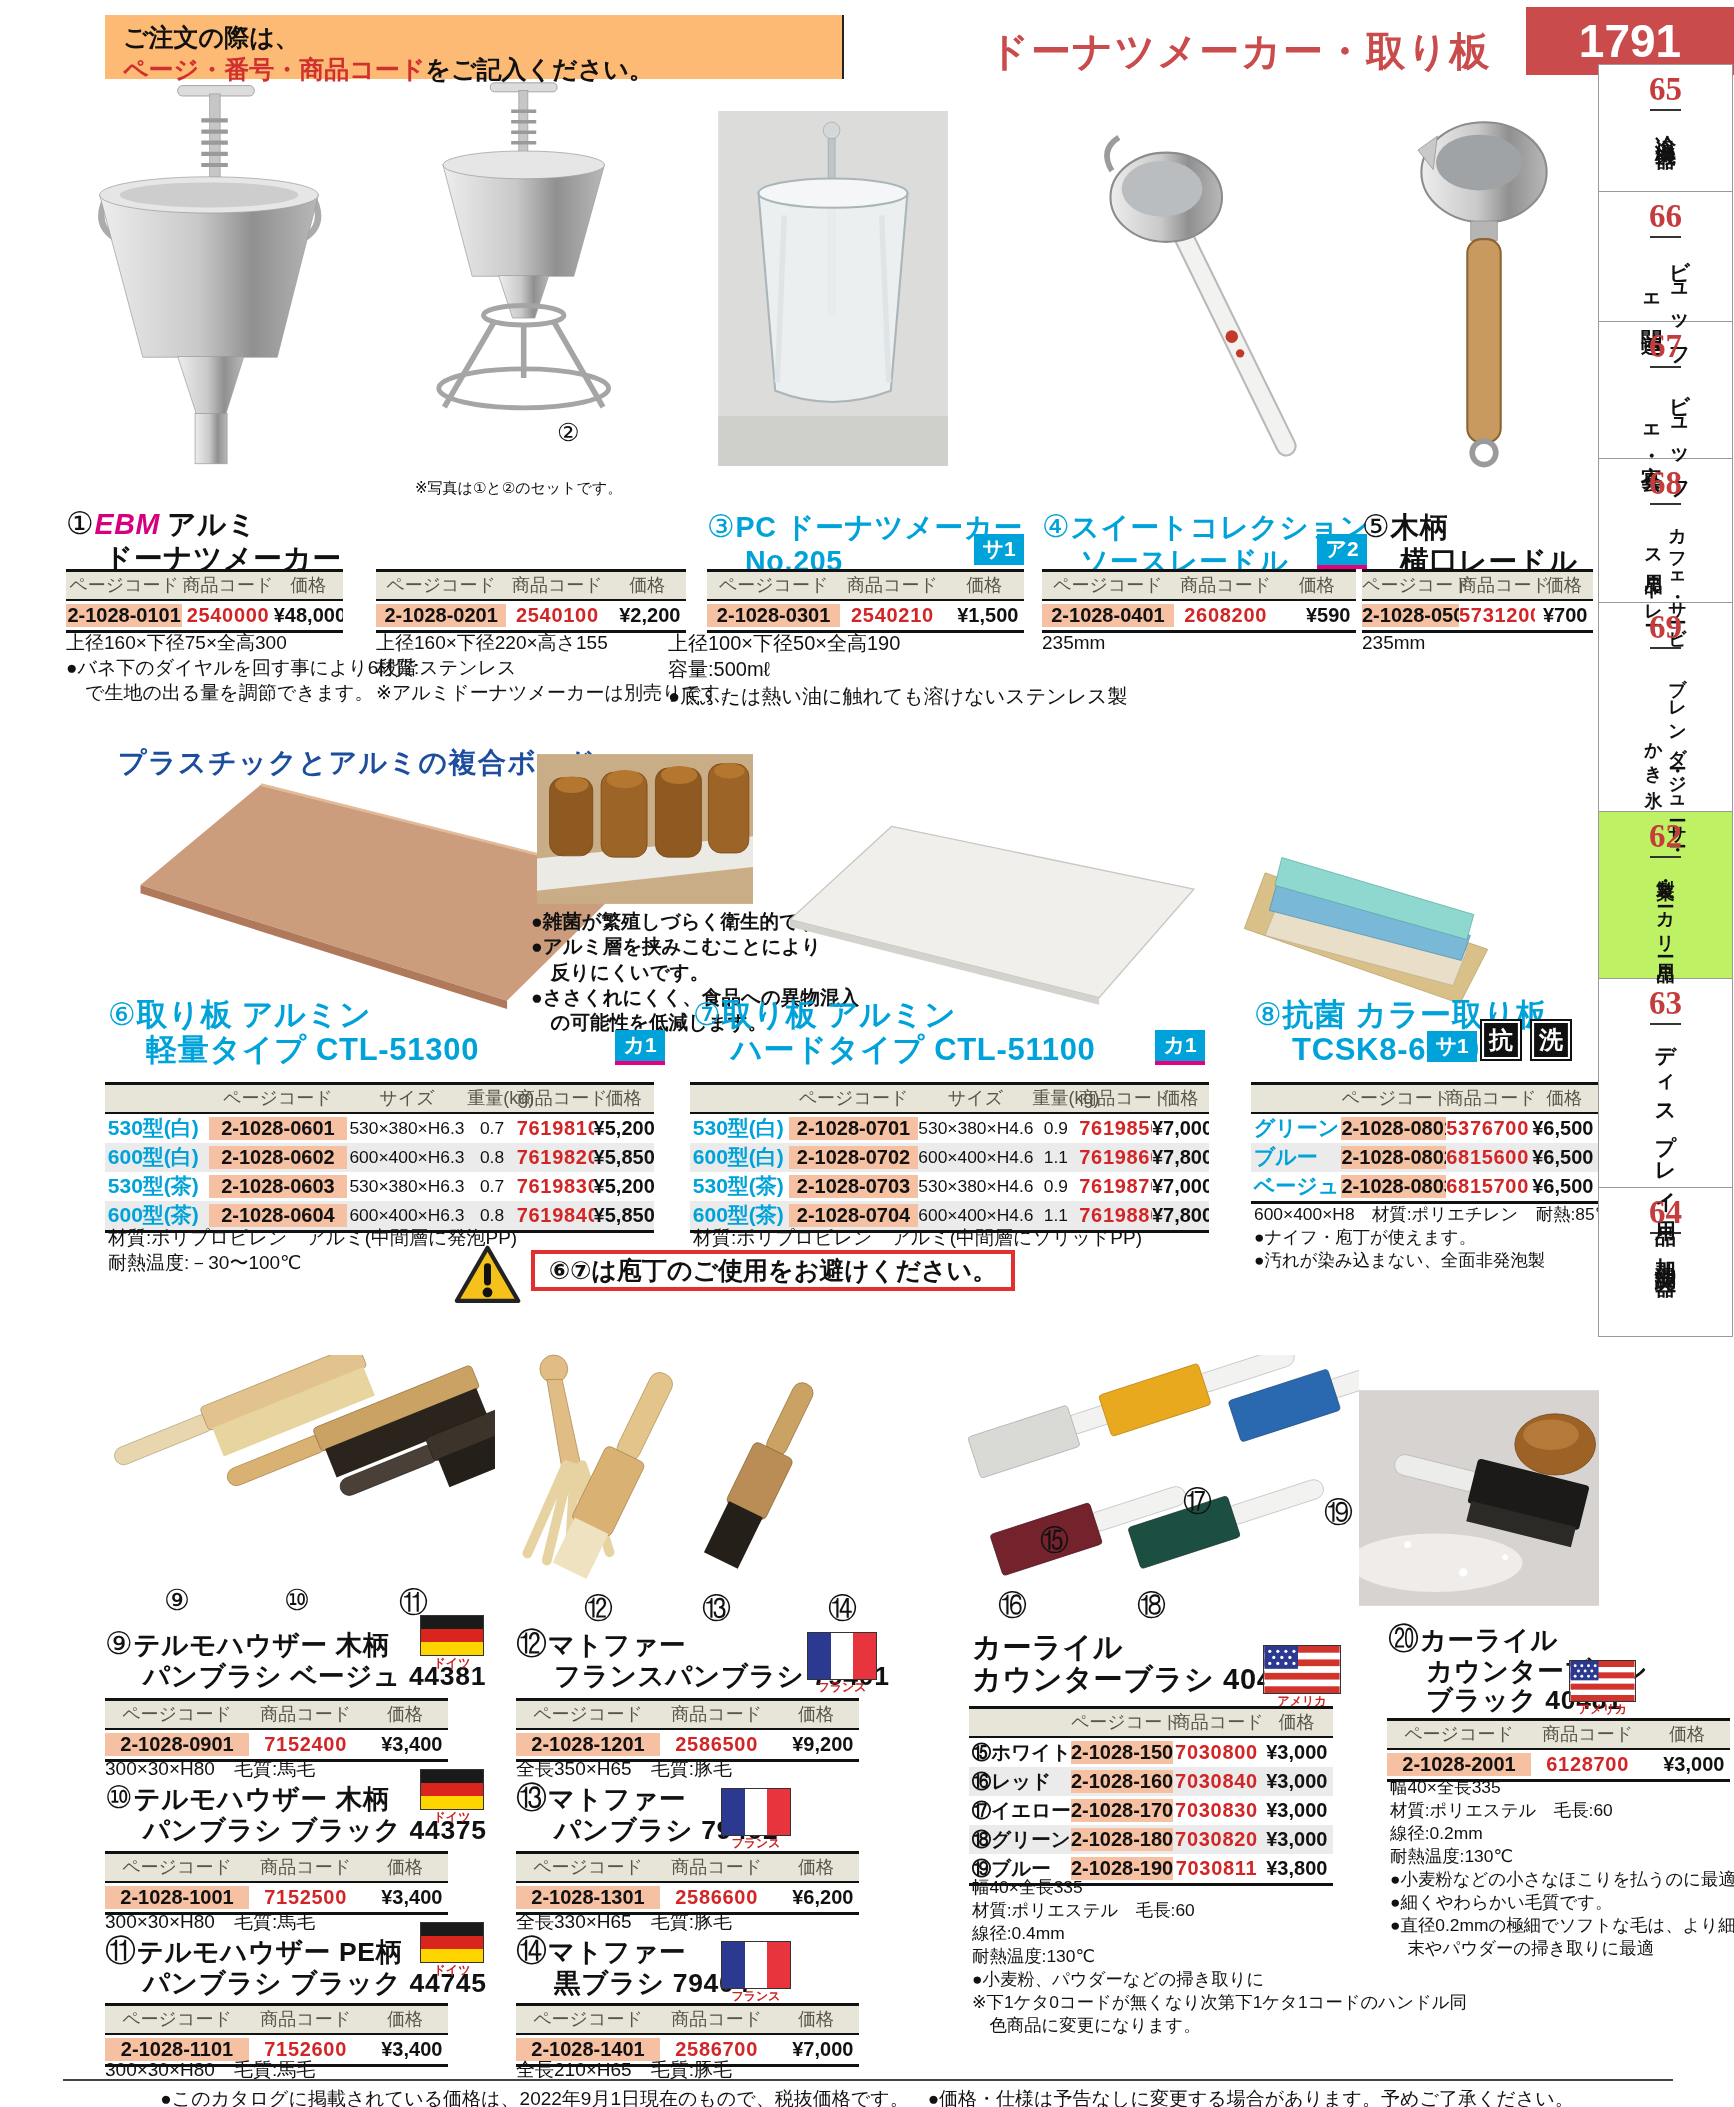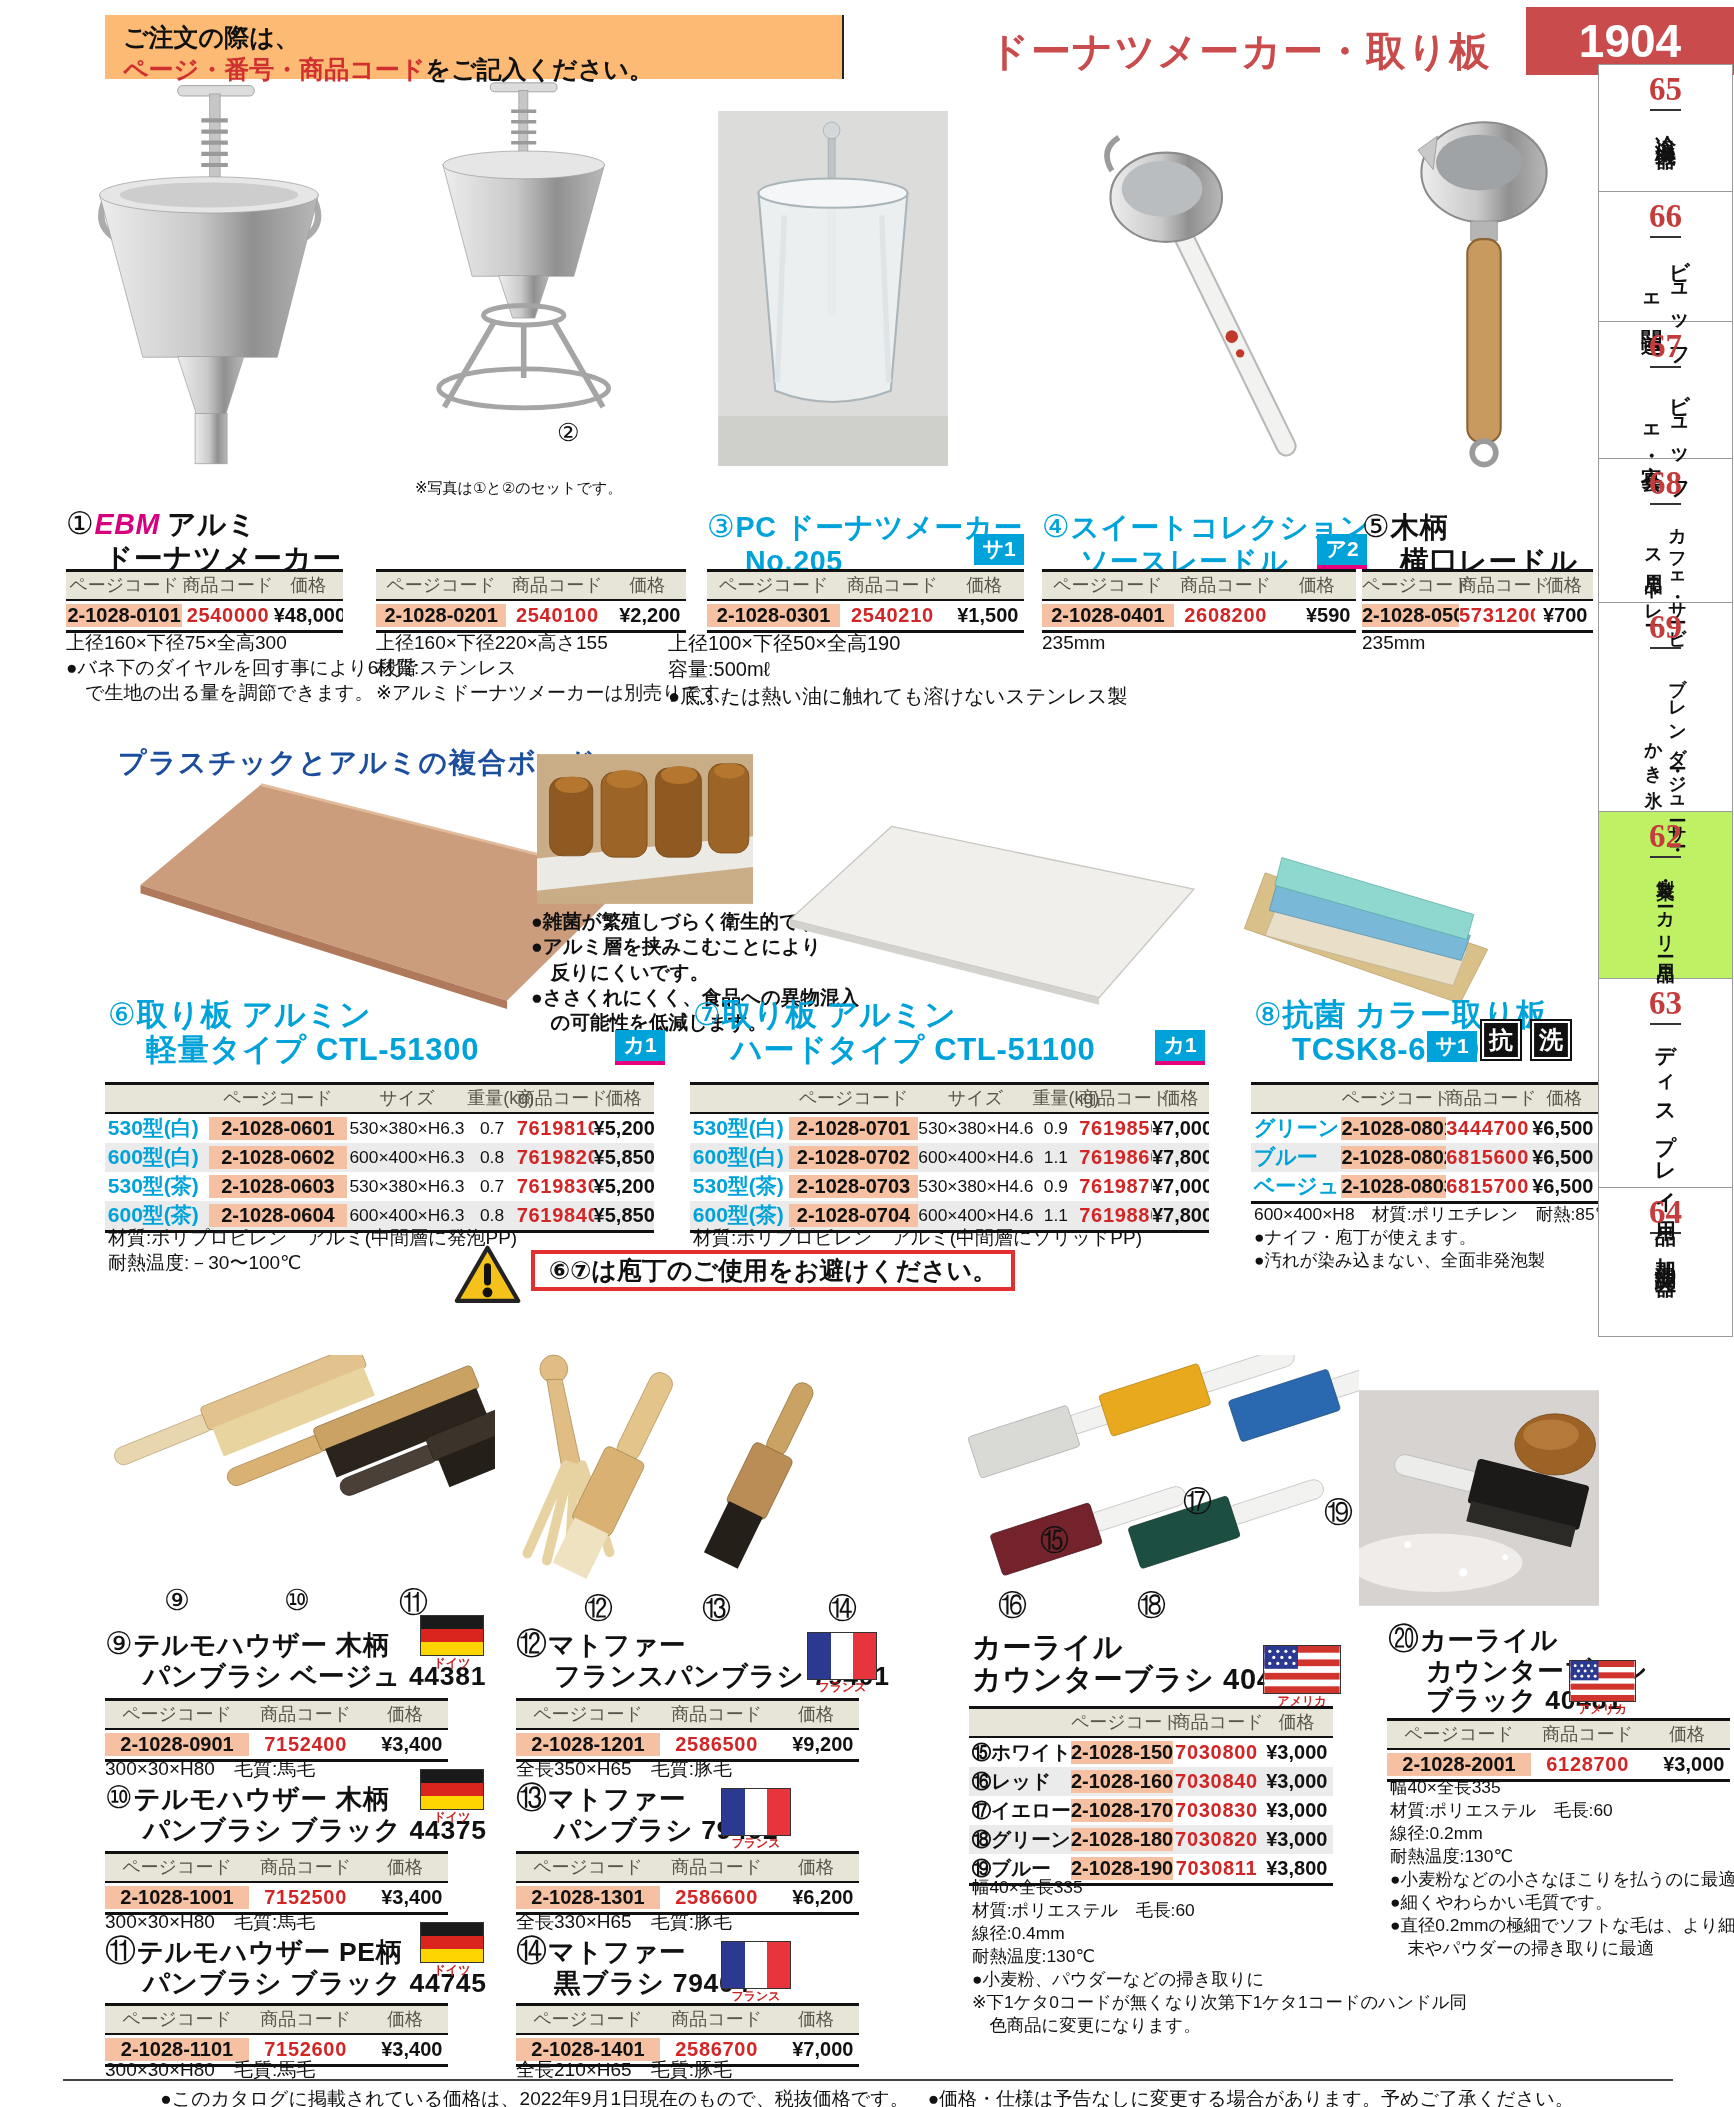--- a/index.html
+++ b/index.html
@@ -86,21 +86,21 @@
           <stop offset="1" stop-color="#b8b8b8"></stop>
  </linearGradient>
 </defs>
     </svg>
 
 <div class="abs ordbox" style="left:105px;top:15.3px;width:719px;height:57px">
   <div>ご注文の際は、</div>
   <div><span class="red">ページ・番号・商品コード</span><span>をご記入ください。</span></div>
 </div>
 <div class="abs pgtitle" style="left:906px;top:24px;width:585px">ドーナツメーカー・取り板</div>
-<div class="abs numbox" style="left:1526px;top:7px;width:208px;height:68px">1904</div>
+<div class="abs numbox" style="left:1526px;top:7px;width:208px;height:68px">1791</div>
 
 <svg class="abs" style="left:73px;top:80px" width="272" height="397" viewBox="0 0 390 570">
   <rect x="150" y="8" width="110" height="15" rx="7" fill="#dcdcdc" stroke="#888"></rect>
   <rect x="196" y="20" width="15" height="132" fill="#c6c6c6" stroke="#999"></rect>
   <path d="M184 58h38M184 74h38M184 90h38M184 106h38M184 122h38" stroke="#9a9a9a" stroke-width="6"></path>
   <path d="M52 160q-26 44 6 66M340 160q26 44-6 66" stroke="#ababab" stroke-width="9" fill="none"></path>
   <polygon points="38,165 352,165 293,398 100,398" fill="url(#met)" stroke="#9a9a9a"></polygon>
   <ellipse cx="195" cy="165" rx="157" ry="26" fill="#e6e6e6" stroke="#9a9a9a"></ellipse>
   <ellipse cx="195" cy="165" rx="128" ry="18" fill="#cdcdcd"></ellipse>
   <polygon points="150,397 245,397 219,480 177,480" fill="url(#met)" stroke="#999"></polygon>
@@ -424,21 +424,21 @@
   <div class="thead">
         <div class="hc"></div>
         <div class="hc">ページコード</div>
         <div class="hc">商品コード</div>
         <div class="hc">価格</div>
       </div>
   <div>
         <div class="trow">
           <div class="tcell c-label">グリーン</div>
           <div class="tcell c-page_code">2-1028-0801</div>
-          <div class="tcell c-item_code">3444700</div>
+          <div class="tcell c-item_code">5376700</div>
           <div class="tcell c-price">¥6,500</div>
         </div>
         <div class="trow">
           <div class="tcell c-label">ブルー</div>
           <div class="tcell c-page_code">2-1028-0802</div>
           <div class="tcell c-item_code">6815600</div>
           <div class="tcell c-price">¥6,500</div>
         </div>
         <div class="trow">
           <div class="tcell c-label">ベージュ</div>

